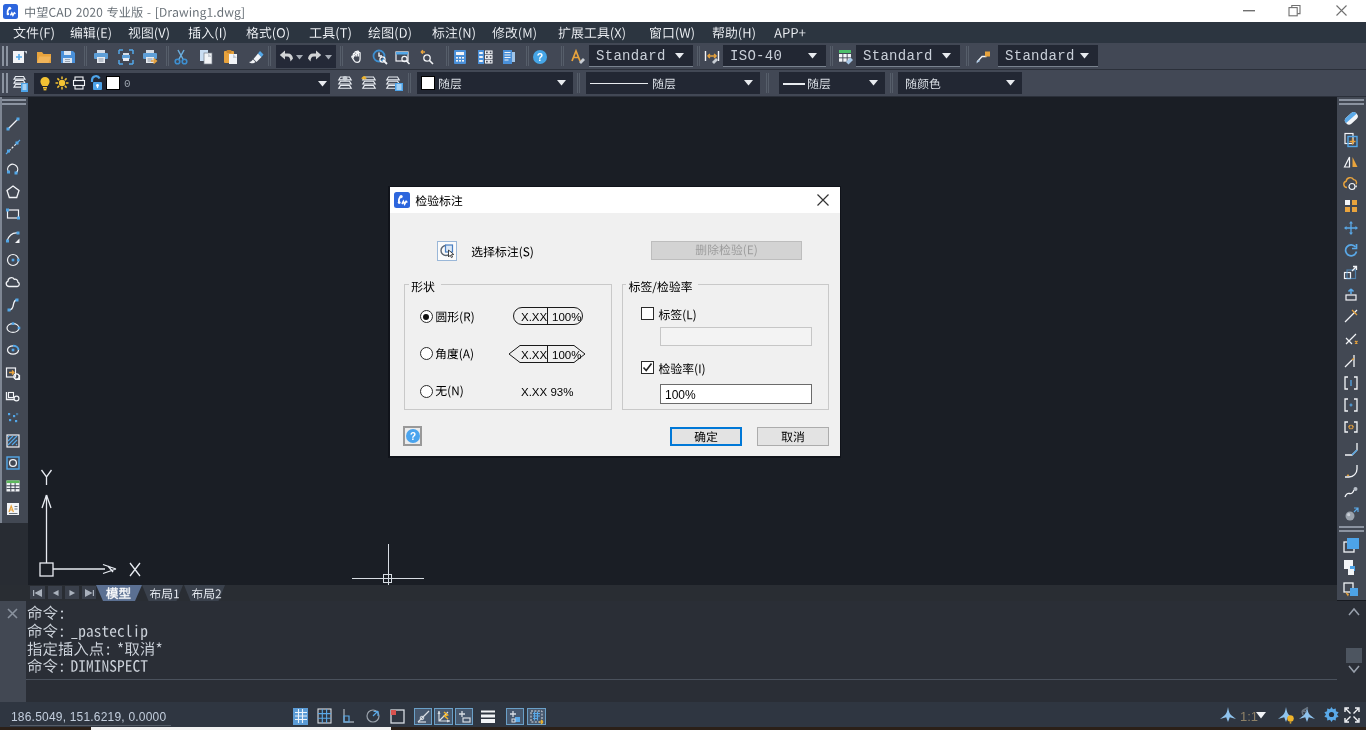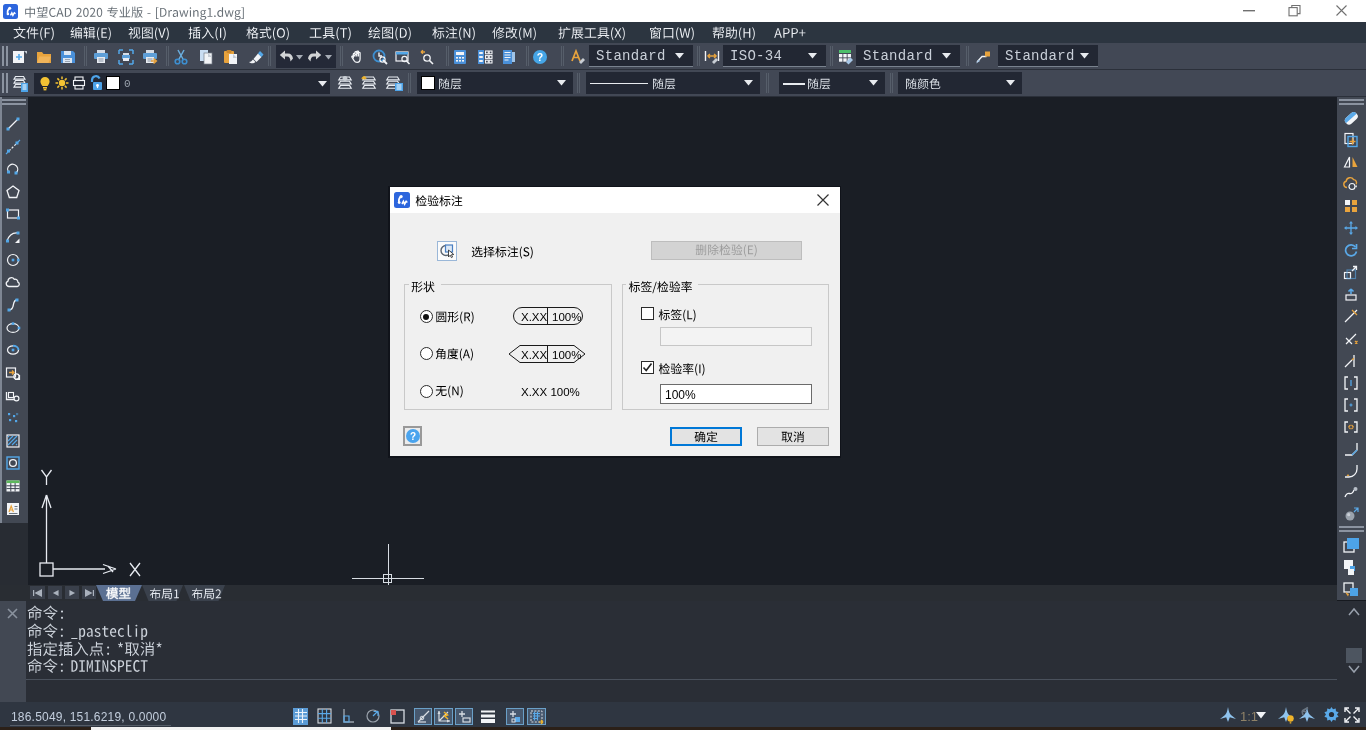--- a/index.html
+++ b/index.html
@@ -234,21 +234,21 @@
     </svg>
     <div style="left:697px;top:46px;width:1px;height:20px;background:#565e6a"></div>
     <div style="left:699px;top:46px;width:1px;height:20px;background:#565e6a"></div>
     <svg class="t" style="left:704px;top:49px" width="16" height="16" viewBox="0 0 16 16">
       <path d="M1.5 2 V12" stroke="#f2f4f7" stroke-width="1.4"></path>
       <path d="M14.5 2 V12" stroke="#f2f4f7" stroke-width="1.4"></path>
       <path d="M3.5 7 H12.5 M3.5 7 l2.5-2 M3.5 7 l2.5 2 M12.5 7 l-2.5-2 M12.5 7 l-2.5 2" stroke="#e8a33d" stroke-width="1.3" fill="none"></path>
       <path d="M8 13 L12 9 L14 11 L10 15 Z" fill="#c8cdd4"></path>
     </svg>
     <div style="left:723px;top:45px;width:103px;height:22px;background:#222733;border-bottom:1px solid #79828e;box-sizing:border-box"></div>
-    <div class="mono" style="left:730px;top:48px;color:#c9cfd8;font-size:14px;letter-spacing:.3px">ISO-34</div>
+    <div class="mono" style="left:730px;top:48px;color:#c9cfd8;font-size:14px;letter-spacing:.3px">ISO-40</div>
     <svg class="t" style="left:808px;top:53px" width="9" height="6" viewBox="0 0 9 6">
       <path d="M0 0 h9 l-4.5 5.5 z" fill="#e8ebef"></path>
     </svg>
     <div style="left:830px;top:46px;width:1px;height:20px;background:#565e6a"></div>
     <div style="left:832px;top:46px;width:1px;height:20px;background:#565e6a"></div>
     <svg class="t" style="left:838px;top:49px" width="16" height="16" viewBox="0 0 16 16">
       <rect x="1" y="1" width="12" height="3" fill="#4cc06a"></rect>
       <g fill="#f2f4f7">
         <rect x="1" y="5" width="3.4" height="3.4"></rect>
         <rect x="5.3" y="5" width="3.4" height="3.4"></rect>
@@ -794,21 +794,21 @@
       <path d="M38.5 1.5 V18.5" stroke="#1a1a1a"></path>
       <text x="12" y="14.5" font-family="Liberation Sans" font-size="11.5" fill="#000">X.XX</text>
       <text x="43" y="14.5" font-family="Liberation Sans" font-size="11.5" fill="#000">100%</text>
     </svg>
     <svg class="t" style="left:505px;top:344px" width="84" height="21" viewBox="0 0 84 21">
       <path d="M15 1.5 H69 L80 10 L69 18.5 H15 L4 10 Z" fill="none" stroke="#1a1a1a"></path>
       <path d="M42.5 1.5 V18.5" stroke="#1a1a1a"></path>
       <text x="16" y="14.5" font-family="Liberation Sans" font-size="11.5" fill="#000">X.XX</text>
       <text x="47" y="14.5" font-family="Liberation Sans" font-size="11.5" fill="#000">100%</text>
     </svg>
-    <div class="sans" style="left:521px;top:386px;color:#000;font-size:11.5px">X.XX 100%</div>
+    <div class="sans" style="left:521px;top:386px;color:#000;font-size:11.5px">X.XX 93%</div>
     <div style="left:641px;top:307px;width:13px;height:13px;border:1px solid #2b2b2b;background:#fff;box-sizing:border-box"></div>
     <svg class="t" style="left:658.0px;top:304.6px" width="43" height="19" viewBox="0 -14.4 42.6 19.2">
       <path d="M5.6 -9.2V-8.3H10.8V-9.2ZM9.3 -3.9C9.9 -2.7 10.5 -1.1 10.7 -0.2L11.5 -0.5C11.3 -1.4 10.7 -3.0 10.1 -4.1ZM5.9 -4.1C5.6 -2.8 5.0 -1.5 4.4 -0.7C4.6 -0.6 4.9 -0.3 5.1 -0.2C5.7 -1.1 6.3 -2.5 6.7 -3.9ZM5.1 -6.3V-5.4H7.6V-0.2C7.6 -0.1 7.6 -0.0 7.4 0.0C7.2 0.0 6.7 0.0 6.1 -0.0C6.2 0.3 6.3 0.6 6.3 0.9C7.2 0.9 7.7 0.9 8.1 0.7C8.4 0.6 8.5 0.3 8.5 -0.2V-5.4H11.5V-6.3ZM2.4 -10.1V-7.5H0.6V-6.7H2.2C1.8 -5.2 1.1 -3.5 0.3 -2.6C0.5 -2.4 0.7 -2.0 0.8 -1.7C1.4 -2.5 2.0 -3.8 2.4 -5.1V0.9H3.3V-5.3C3.7 -4.7 4.2 -4.0 4.4 -3.6L4.9 -4.3C4.7 -4.7 3.7 -6.0 3.3 -6.4V-6.7H4.9V-7.5H3.3V-10.1Z M17.1 -3.4C17.5 -2.6 18.0 -1.5 18.1 -0.9L18.9 -1.2C18.7 -1.8 18.3 -2.9 17.8 -3.6ZM14.1 -3.0C14.6 -2.3 15.2 -1.3 15.4 -0.7L16.2 -1.1C15.9 -1.7 15.4 -2.6 14.8 -3.3ZM20.4 -4.8H15.5V-4.1H20.4ZM18.9 -10.1C18.6 -9.3 18.0 -8.4 17.4 -7.8C17.5 -7.8 17.7 -7.7 17.9 -7.5C16.7 -6.2 14.4 -5.0 12.4 -4.4C12.6 -4.2 12.8 -3.9 13.0 -3.7C13.8 -4.0 14.7 -4.4 15.5 -4.8C16.4 -5.3 17.3 -5.9 18.0 -6.6C19.3 -5.4 21.3 -4.3 23.0 -3.8C23.1 -4.1 23.4 -4.4 23.6 -4.6C21.8 -5.0 19.6 -6.0 18.5 -7.0L18.8 -7.3L18.3 -7.5C18.5 -7.8 18.7 -8.0 18.9 -8.3H20.0C20.4 -7.8 20.8 -7.1 20.9 -6.7L21.8 -6.9C21.6 -7.3 21.3 -7.8 20.9 -8.3H23.3V-9.0H19.3C19.5 -9.3 19.6 -9.6 19.7 -9.9ZM14.2 -10.1C13.8 -9.0 13.2 -7.8 12.4 -7.0C12.6 -6.9 13.0 -6.6 13.2 -6.5C13.6 -7.0 14.0 -7.6 14.4 -8.3H14.9C15.2 -7.8 15.5 -7.1 15.6 -6.7L16.4 -6.9C16.3 -7.3 16.1 -7.8 15.8 -8.3H17.7V-9.0H14.7C14.8 -9.3 15.0 -9.6 15.1 -9.9ZM21.1 -3.6C20.6 -2.4 19.9 -1.1 19.2 -0.2H12.8V0.6H23.2V-0.2H20.2C20.8 -1.1 21.4 -2.3 21.9 -3.3Z M26.9 2.4 27.5 2.1C26.5 0.3 26.0 -1.7 26.0 -3.7C26.0 -5.8 26.5 -7.8 27.5 -9.5L26.9 -9.8C25.8 -8.0 25.1 -6.1 25.1 -3.7C25.1 -1.4 25.8 0.6 26.9 2.4Z M29.3 0.0H34.2V-0.9H30.4V-8.8H29.3Z M35.8 2.4C36.9 0.6 37.5 -1.4 37.5 -3.7C37.5 -6.1 36.9 -8.0 35.8 -9.8L35.1 -9.5C36.1 -7.8 36.6 -5.8 36.6 -3.7C36.6 -1.7 36.1 0.3 35.1 2.1Z" fill="#000"></path>
     </svg>
     <div style="left:641px;top:361px;width:13px;height:13px;border:1px solid #2b2b2b;background:#fff;box-sizing:border-box"></div>
     <svg class="t" style="left:642px;top:362px" width="11" height="11" viewBox="0 0 11 11">
       <path d="M1.5 5.5 L4.2 8.5 L9.5 1.5" fill="none" stroke="#222" stroke-width="1.6"></path>
     </svg>
     <svg class="t" style="left:658.0px;top:358.6px" width="52" height="19" viewBox="0 -14.4 51.6 19.2">
       <path d="M5.6 -6.4V-5.6H9.7V-6.4ZM4.8 -4.3C5.1 -3.3 5.4 -2.1 5.5 -1.4L6.3 -1.6C6.2 -2.3 5.8 -3.5 5.5 -4.4ZM7.1 -4.6C7.3 -3.7 7.5 -2.5 7.6 -1.7L8.3 -1.8C8.3 -2.6 8.0 -3.8 7.8 -4.7ZM2.1 -10.1V-7.8H0.6V-7.0H2.1C1.7 -5.4 1.1 -3.5 0.4 -2.5C0.5 -2.3 0.8 -1.9 0.9 -1.7C1.3 -2.4 1.8 -3.6 2.1 -4.8V0.9H3.0V-5.3C3.3 -4.7 3.6 -4.0 3.8 -3.6L4.3 -4.3C4.2 -4.6 3.3 -6.1 3.0 -6.5V-7.0H4.2V-7.8H3.0V-10.1ZM7.5 -10.2C6.7 -8.5 5.2 -6.9 3.7 -6.0C3.9 -5.8 4.2 -5.5 4.3 -5.3C5.5 -6.1 6.7 -7.3 7.6 -8.7C8.5 -7.5 9.9 -6.2 11.1 -5.4C11.2 -5.7 11.4 -6.0 11.6 -6.2C10.4 -6.9 8.9 -8.3 8.0 -9.4L8.3 -9.9ZM4.1 -0.4V0.4H11.3V-0.4H9.0C9.7 -1.5 10.4 -3.2 10.9 -4.5L10.1 -4.7C9.7 -3.4 8.9 -1.6 8.3 -0.4Z M12.4 -1.8 12.6 -1.0C13.5 -1.3 14.6 -1.6 15.6 -1.9L15.6 -2.6C14.4 -2.3 13.2 -2.0 12.4 -1.8ZM18.4 -6.4V-5.6H22.0V-6.4ZM17.6 -4.3C18.0 -3.4 18.3 -2.2 18.4 -1.5L19.1 -1.7C19.0 -2.4 18.7 -3.6 18.3 -4.5ZM19.7 -4.6C19.9 -3.7 20.1 -2.5 20.2 -1.8L21.0 -1.9C20.9 -2.7 20.7 -3.8 20.4 -4.8ZM13.3 -7.9C13.2 -6.6 13.1 -4.8 12.9 -3.7H16.1C16.0 -1.3 15.8 -0.3 15.5 -0.0C15.4 0.1 15.3 0.1 15.1 0.1C14.9 0.1 14.3 0.1 13.7 0.0C13.9 0.3 14.0 0.6 14.0 0.8C14.6 0.8 15.1 0.9 15.4 0.8C15.8 0.8 16.0 0.7 16.2 0.5C16.6 0.1 16.8 -1.0 16.9 -4.1C17.0 -4.2 17.0 -4.5 17.0 -4.5L16.2 -4.5H16.0C16.2 -5.8 16.3 -7.9 16.5 -9.5H12.8V-8.8H15.6C15.5 -7.3 15.4 -5.6 15.2 -4.5H13.8C13.9 -5.5 14.0 -6.8 14.1 -7.8ZM20.0 -10.2C19.3 -8.5 17.9 -7.0 16.5 -6.1C16.7 -5.9 16.9 -5.6 17.0 -5.4C18.2 -6.2 19.3 -7.3 20.1 -8.6C20.9 -7.5 22.1 -6.2 23.2 -5.4C23.3 -5.7 23.5 -6.0 23.7 -6.2C22.6 -7.0 21.3 -8.2 20.5 -9.4L20.8 -9.9ZM17.2 -0.4V0.4H23.3V-0.4H21.5C22.1 -1.5 22.8 -3.1 23.3 -4.4L22.4 -4.6C22.0 -3.3 21.3 -1.5 20.7 -0.4Z M33.9 -7.7C33.5 -7.2 32.8 -6.6 32.2 -6.2L32.9 -5.7C33.5 -6.1 34.2 -6.7 34.7 -7.3ZM24.7 -4.0 25.1 -3.3C25.9 -3.7 26.9 -4.2 27.8 -4.7L27.6 -5.4C26.6 -4.9 25.4 -4.4 24.7 -4.0ZM25.0 -7.2C25.7 -6.8 26.5 -6.2 26.8 -5.8L27.5 -6.3C27.1 -6.7 26.3 -7.3 25.6 -7.7ZM32.1 -4.9C33.0 -4.4 34.0 -3.7 34.5 -3.2L35.2 -3.7C34.6 -4.2 33.6 -4.9 32.8 -5.4ZM24.6 -2.4V-1.6H29.5V1.0H30.5V-1.6H35.4V-2.4H30.5V-3.4H29.5V-2.4ZM29.2 -9.9C29.4 -9.7 29.6 -9.3 29.8 -9.0H24.9V-8.2H29.3C28.9 -7.6 28.5 -7.1 28.3 -6.9C28.2 -6.7 28.0 -6.6 27.8 -6.6C27.9 -6.4 28.0 -6.0 28.1 -5.8C28.2 -5.9 28.5 -5.9 29.9 -6.0C29.3 -5.4 28.8 -5.0 28.5 -4.8C28.1 -4.5 27.8 -4.2 27.6 -4.2C27.7 -4.0 27.8 -3.6 27.8 -3.4C28.1 -3.5 28.5 -3.6 31.6 -3.9C31.8 -3.6 31.9 -3.4 32.0 -3.2L32.7 -3.6C32.4 -4.1 31.8 -5.0 31.3 -5.6L30.6 -5.3C30.8 -5.1 31.0 -4.8 31.2 -4.5L29.1 -4.4C30.1 -5.2 31.2 -6.3 32.1 -7.4L31.4 -7.8C31.2 -7.5 30.9 -7.1 30.6 -6.8L29.1 -6.7C29.4 -7.1 29.8 -7.6 30.2 -8.2H35.3V-9.0H30.8C30.7 -9.3 30.4 -9.8 30.1 -10.2Z M38.9 2.4 39.5 2.1C38.5 0.3 38.0 -1.7 38.0 -3.7C38.0 -5.8 38.5 -7.8 39.5 -9.5L38.9 -9.8C37.8 -8.0 37.1 -6.1 37.1 -3.7C37.1 -1.4 37.8 0.6 38.9 2.4Z M41.3 0.0H42.4V-8.8H41.3Z M44.8 2.4C45.9 0.6 46.5 -1.4 46.5 -3.7C46.5 -6.1 45.9 -8.0 44.8 -9.8L44.1 -9.5C45.1 -7.8 45.6 -5.8 45.6 -3.7C45.6 -1.7 45.1 0.3 44.1 2.1Z" fill="#000"></path>

